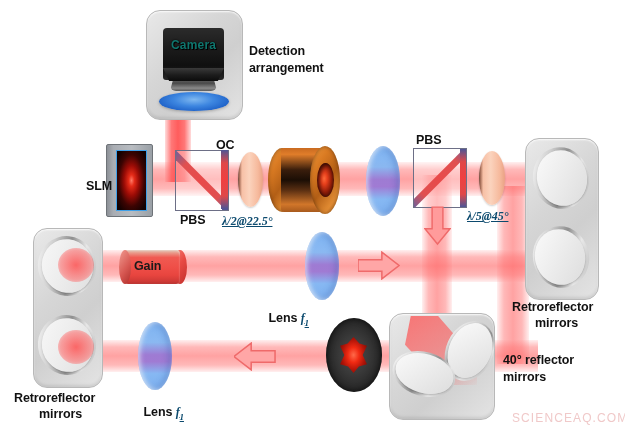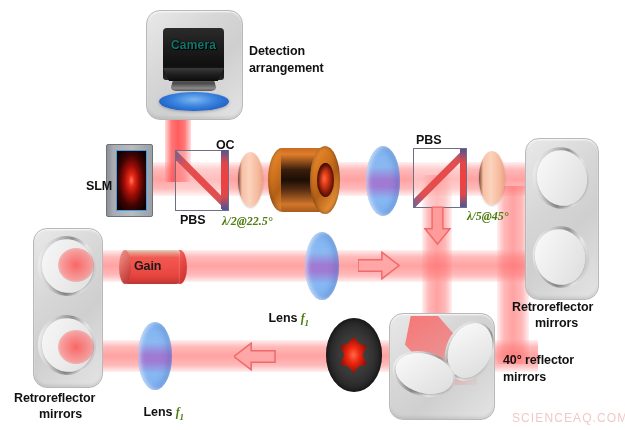--- a/index.html
+++ b/index.html
@@ -26,21 +26,22 @@
     font-weight: 700;
     line-height: 1.12;
     white-space: pre;
     letter-spacing: -0.1px;
   }
   .ital {
     font-family: "Liberation Serif", serif;
     font-style: italic;
     font-weight: 700;
     font-size: 12px;
-    color: #4d7c0f;
+    color: #0c4a6e;
+    text-decoration: underline;
   }
 
   
   .beam {
     position: absolute;
     background: linear-gradient(to bottom,
         rgba(255,160,160,0.16) 0%,
         rgba(255,120,120,0.52) 22%,
         rgba(255,105,105,0.62) 50%,
         rgba(255,120,120,0.52) 78%,

